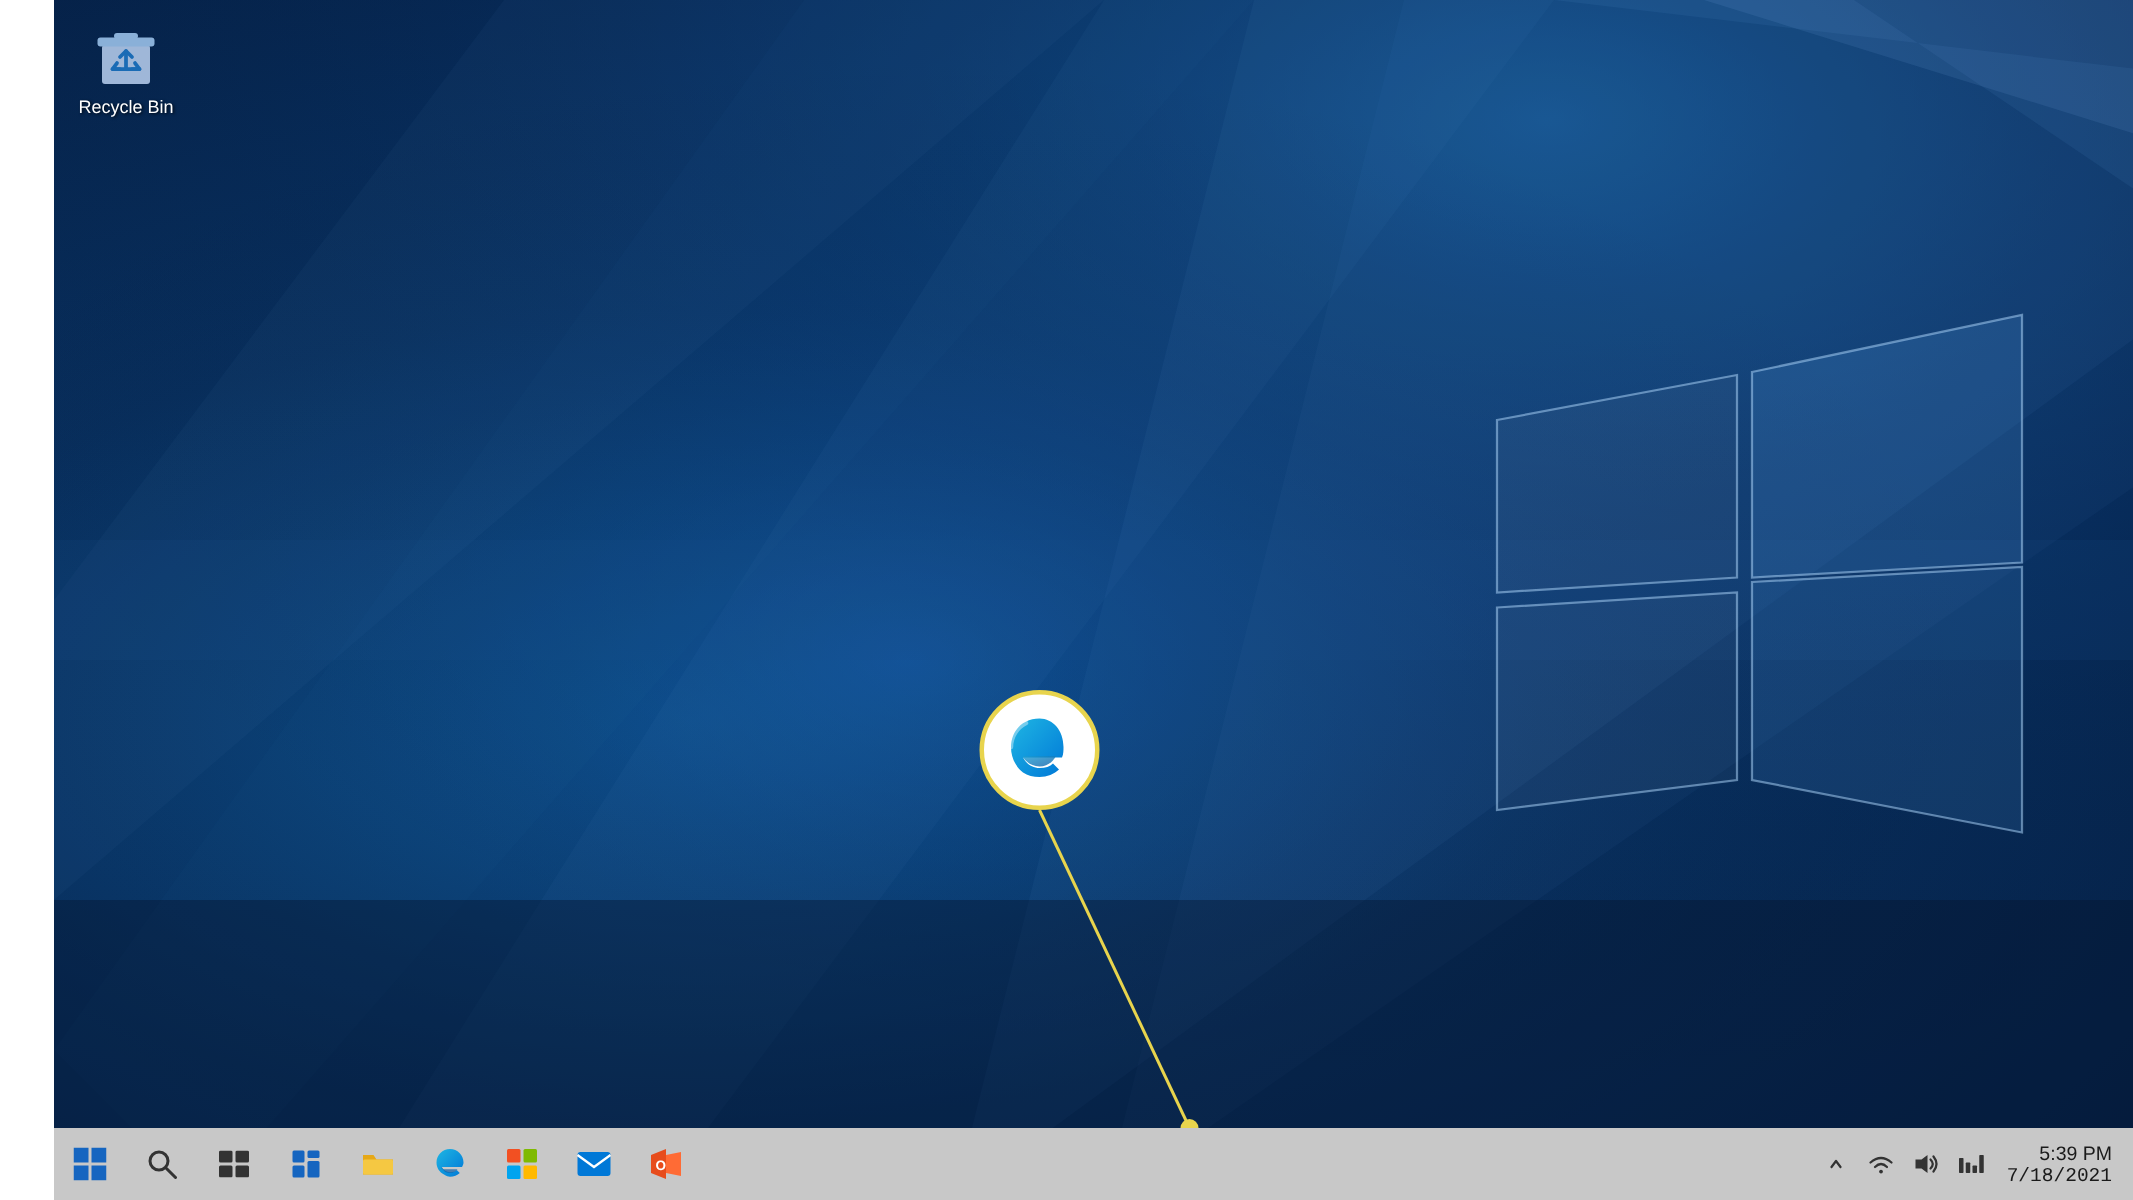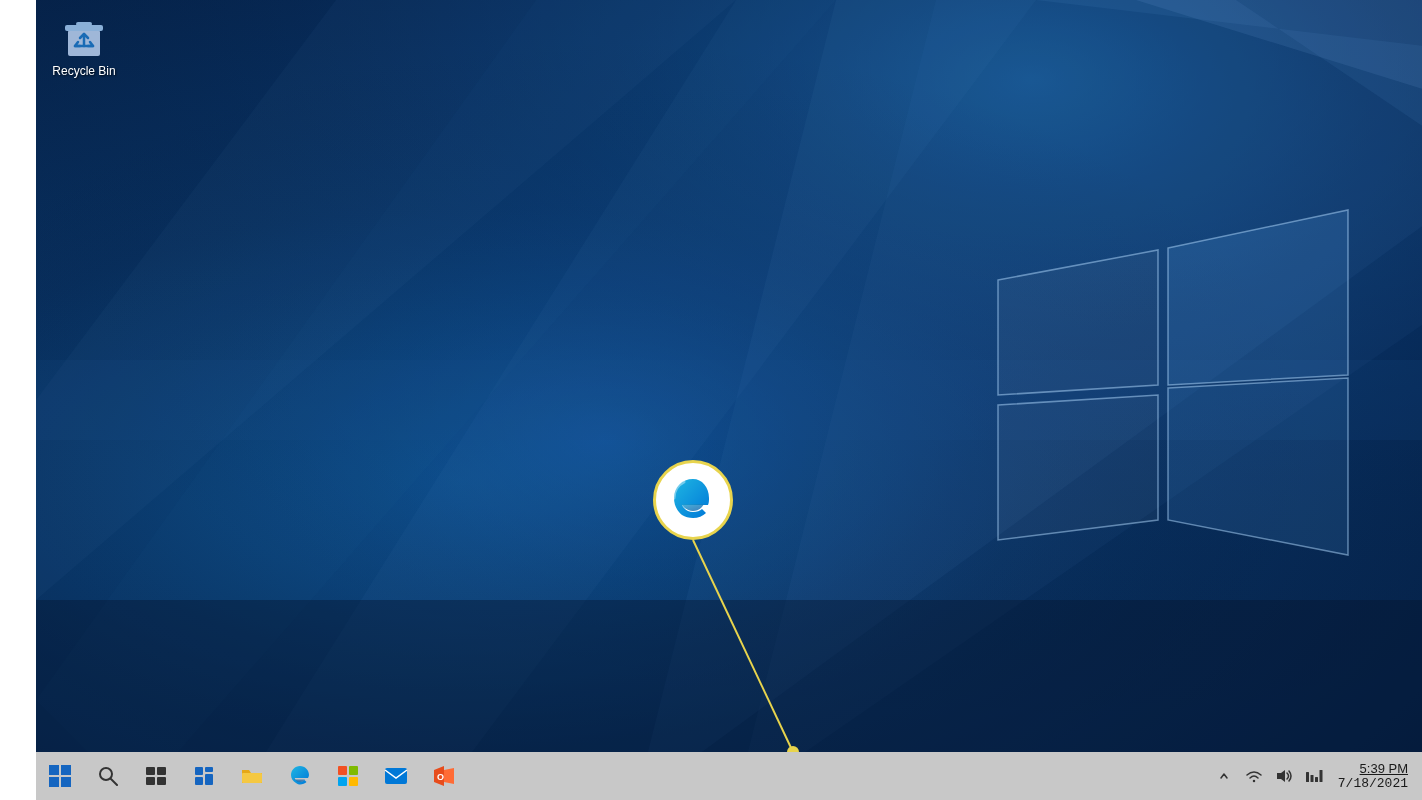--- a/index.html
+++ b/index.html
@@ -172,21 +172,20 @@
       padding: 0 8px;
       height: 100%;
       cursor: pointer;
       min-width: 80px;
     }
 
     .clock-time {
       font-size: 13px;
       color: #1a1a1a;
       font-weight: 400;
-      text-decoration: underline;
     }
 
     .clock-date {
       font-size: 13px;
       color: #1a1a1a;
       font-family: Liberation Mono, monospace;
     }
 
     .notification-badge {
       position: absolute;

